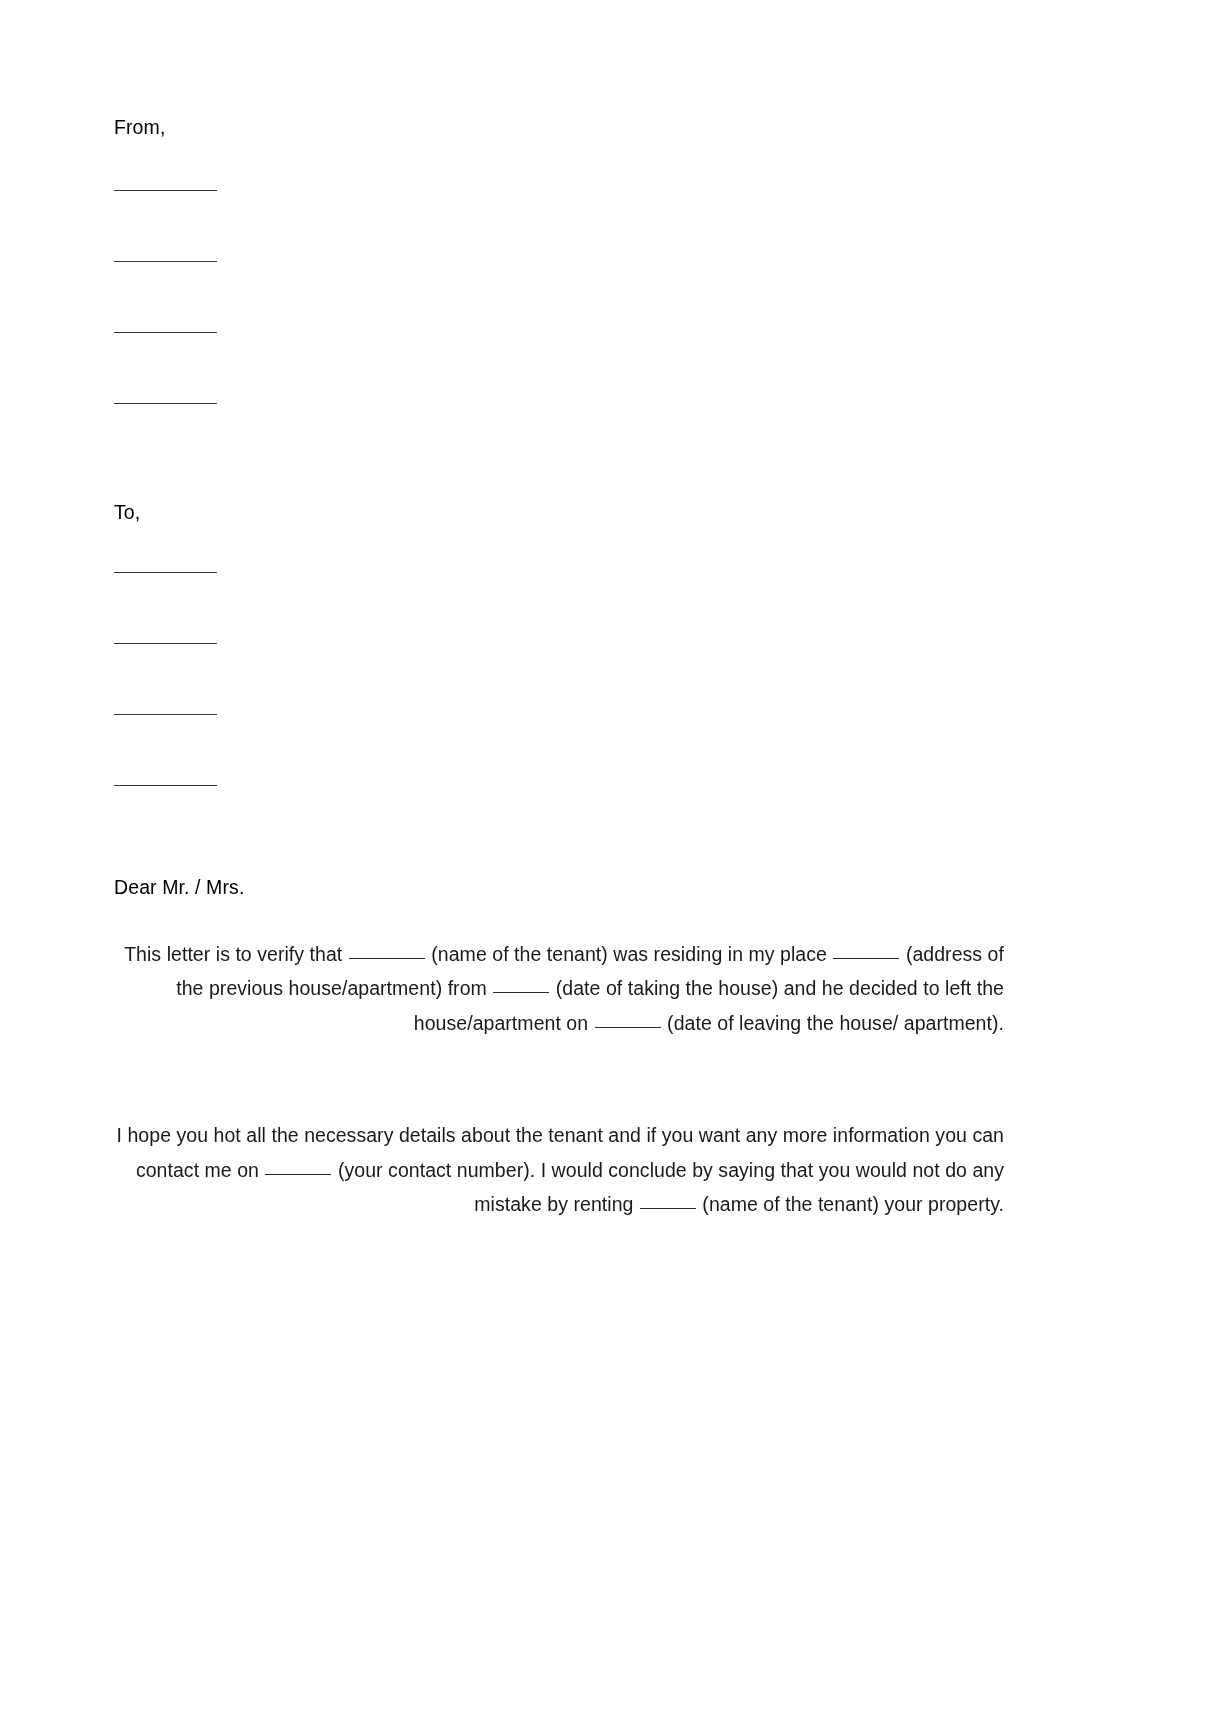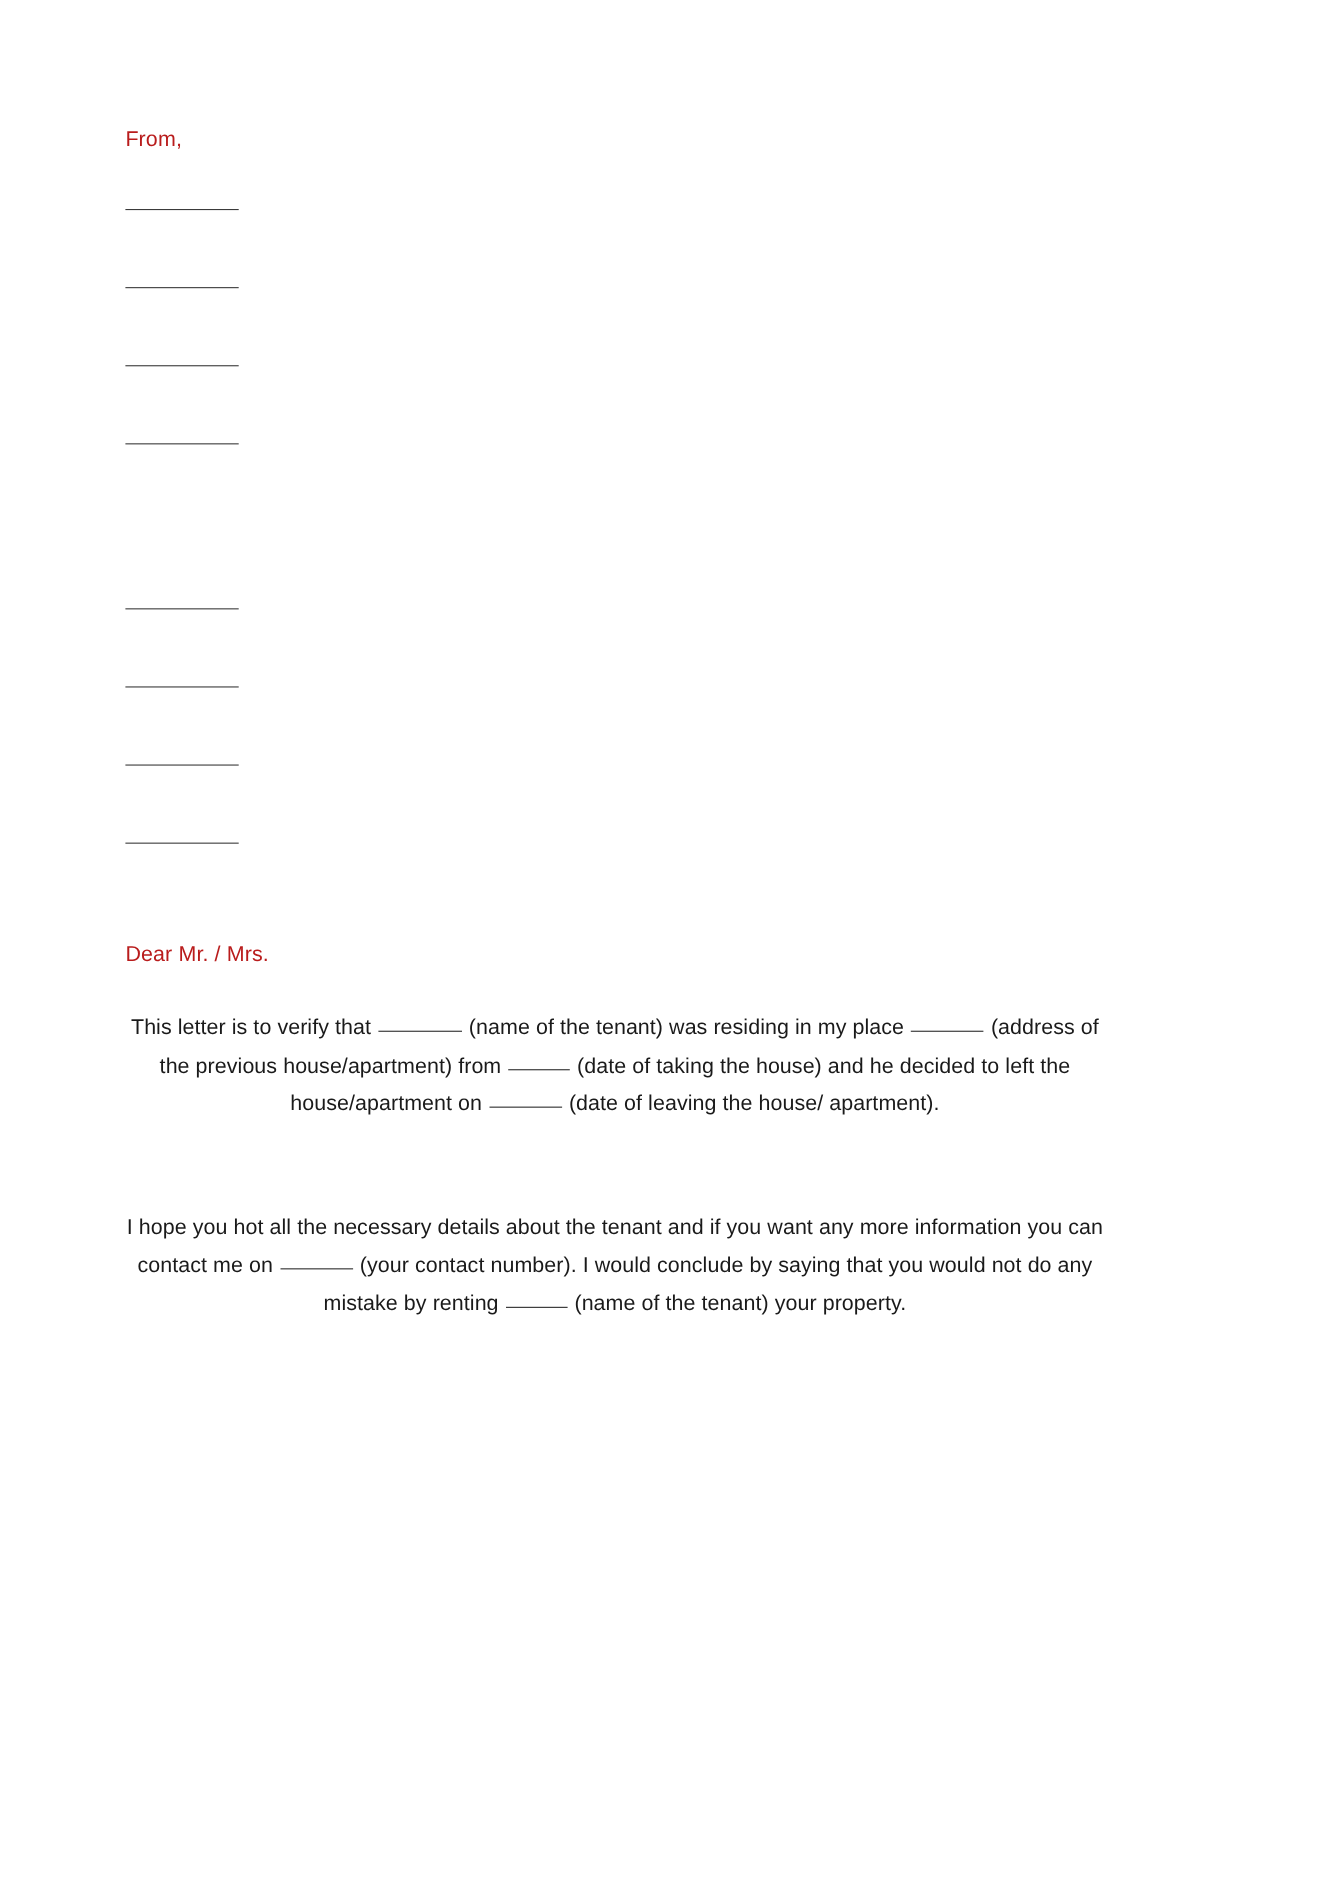--- a/index.html
+++ b/index.html
@@ -25,21 +25,21 @@
   }
   .content {
     position: absolute;
     left: 114px;
     top: 118px;
     width: 900px;
   }
   .line-text {
     font-size: 19.5px;
     line-height: 1;
-    color: #b91c1c;
+    color: #000000;
     letter-spacing: 0.1px;
   }
   
   .blank-rule {
     width: 103px;
     height: 0;
     border-bottom: 1.6px solid #3a3a3a;
   }
   .spacer-from-head { height: 52px; }
   .gap-rule { height: 70px; }
@@ -48,21 +48,21 @@
   .gap-to-rules { height: 50px; }
   .gap-subject { height: 46px; }
   .gap-salutation { height: 46px; }
   .gap-para { height: 39px; }
 
   .para {
     font-size: 19.5px;
     line-height: 34.5px;
     color: #1a1a1a;
     width: 890px;
-    text-align: center;
+    text-align: right;
     letter-spacing: 0.05px;
   }
   
   .ib {
     display: inline-block;
     border-bottom: 1.5px solid #2b2b2b;
     vertical-align: 2px;
     height: 13px;
     margin: 0 1px;
   }
@@ -84,20 +84,21 @@
     <div class="gap-rule"></div>
     <div class="blank-rule"></div>
     <div class="gap-rule"></div>
     <div class="blank-rule"></div>
 
     <div class="gap-after-rules"></div>
 
 
     <div class="gap-date-to"></div>
 
+    <div class="line-text">To,</div>
     <div class="gap-to-rules"></div>
     <div class="blank-rule"></div>
     <div class="gap-rule"></div>
     <div class="blank-rule"></div>
     <div class="gap-rule"></div>
     <div class="blank-rule"></div>
     <div class="gap-rule"></div>
     <div class="blank-rule"></div>
 
     <div class="gap-subject"></div>

